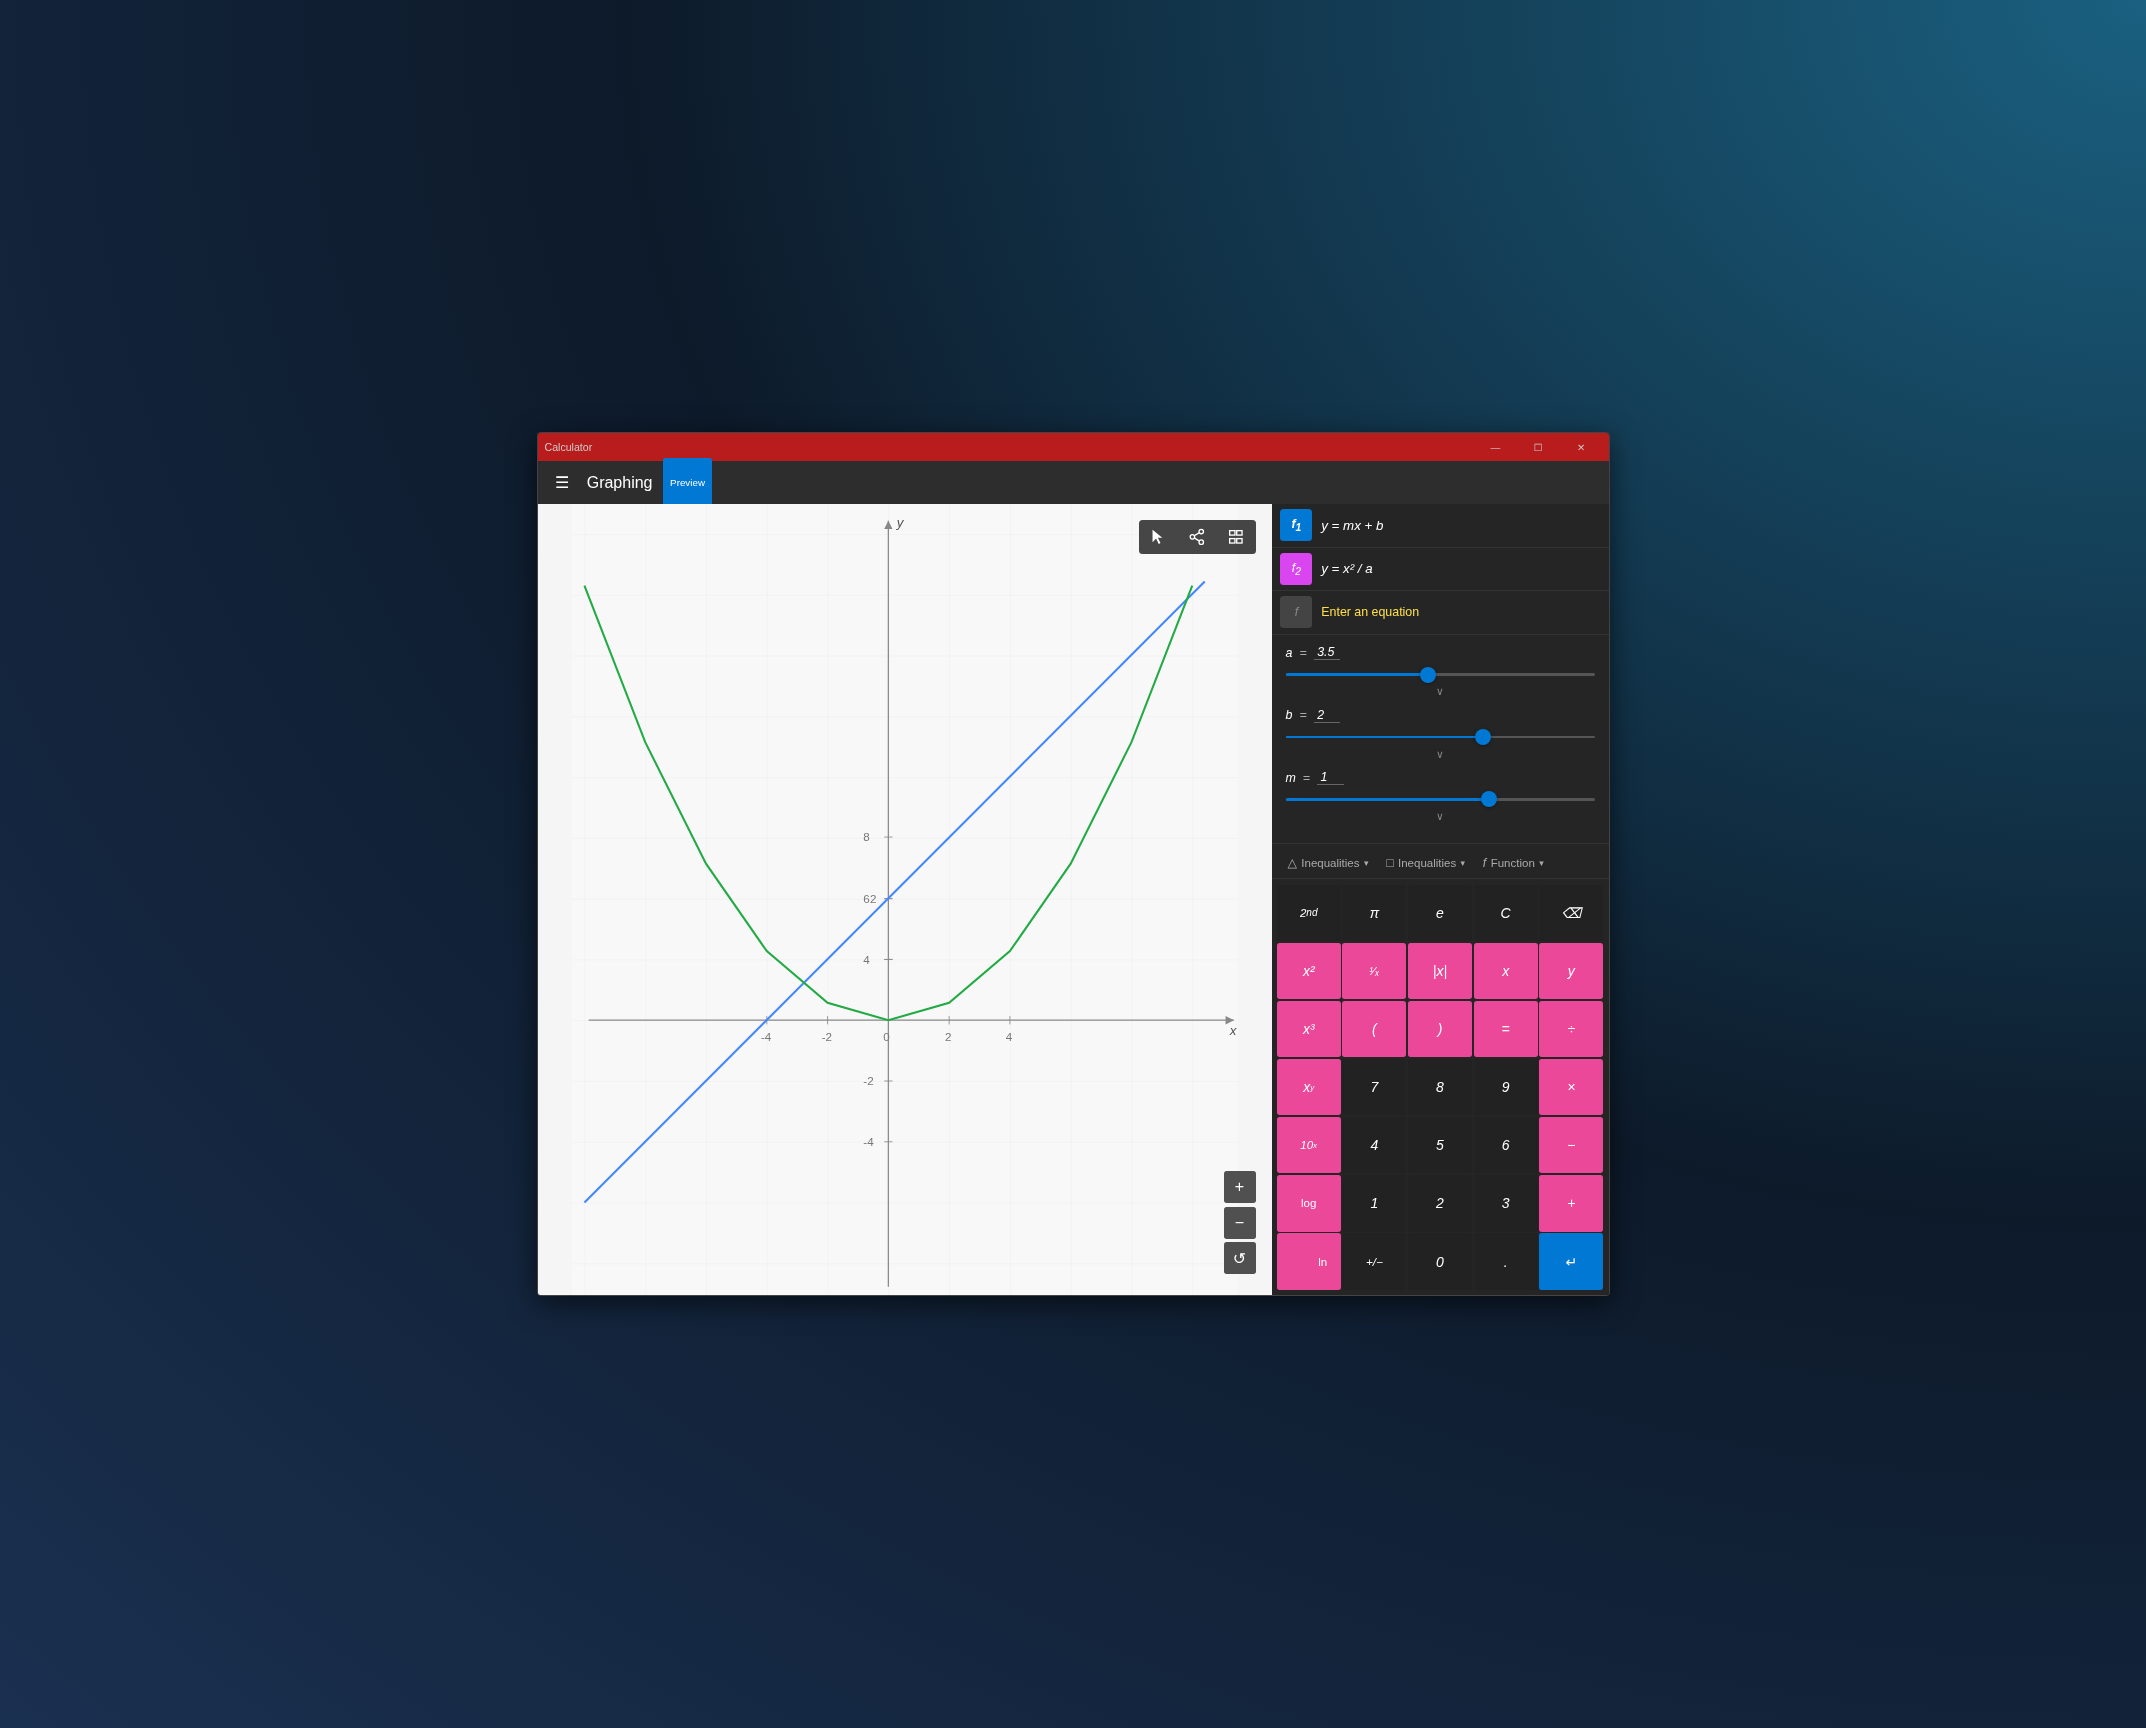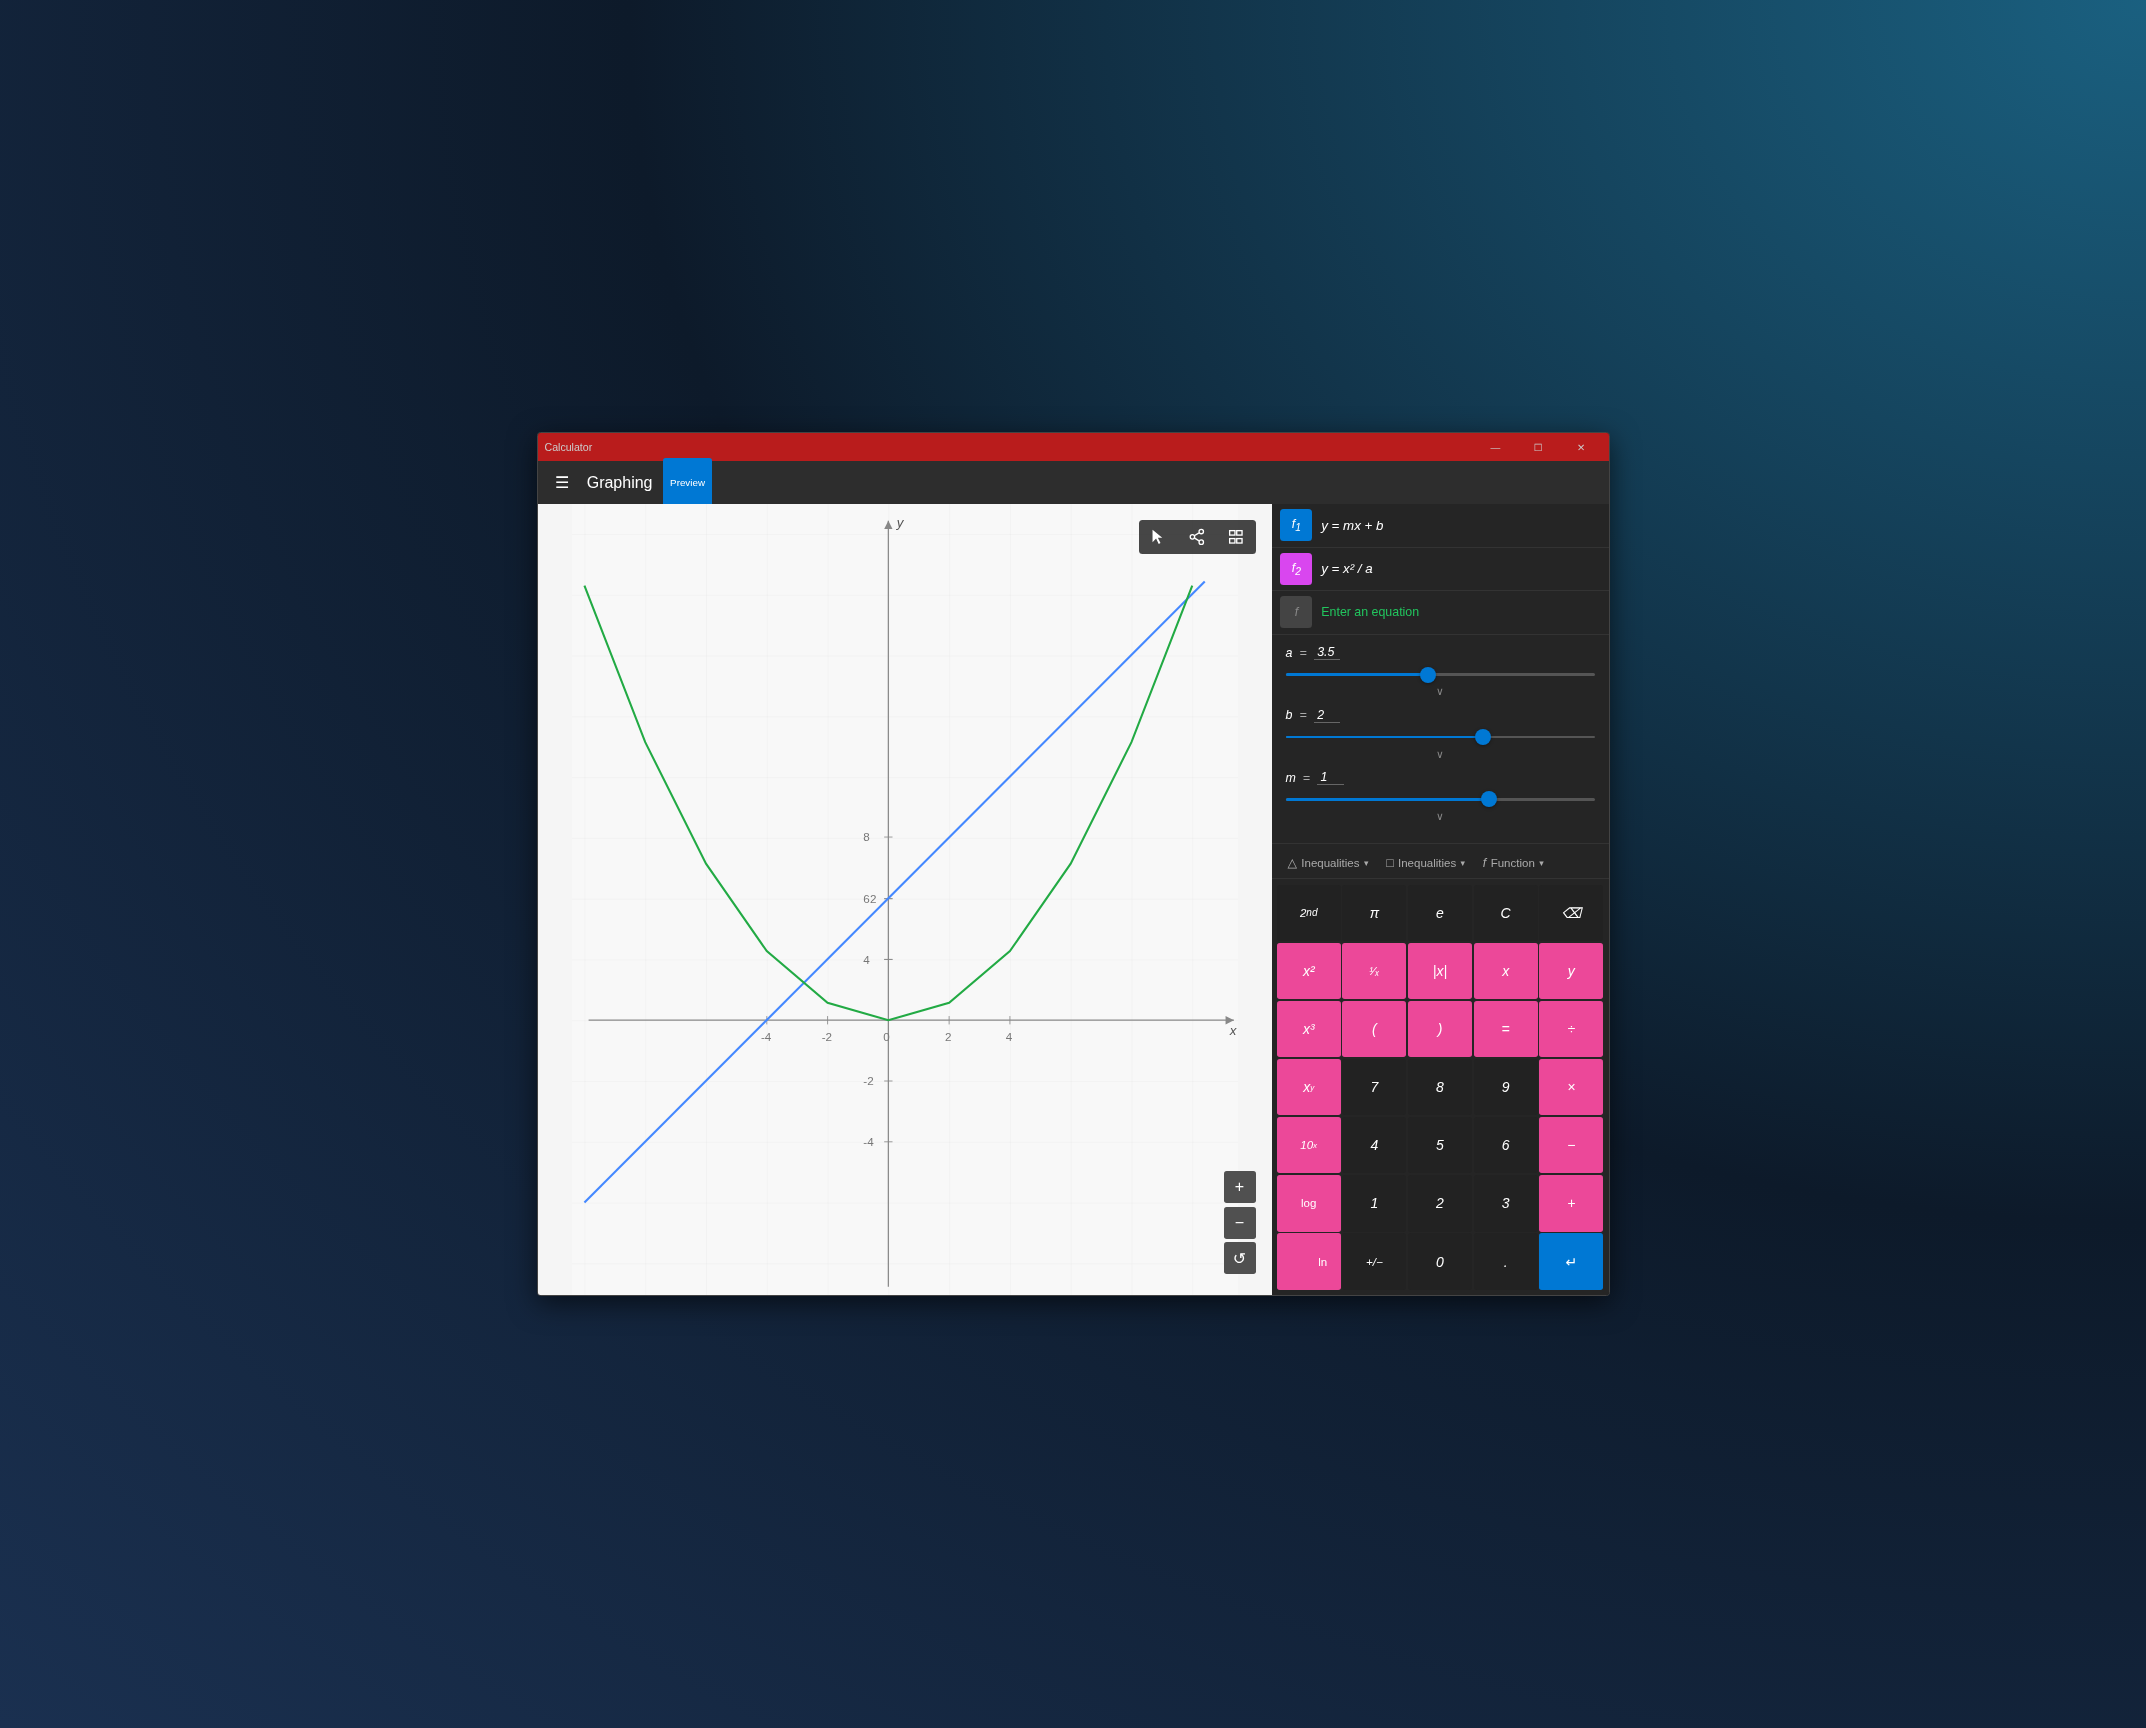--- a/index.html
+++ b/index.html
@@ -162,30 +162,30 @@
       width: 32px;
       height: 32px;
       border-radius: 3.5px;
       display: flex;
       align-items: center;
       justify-content: center;
       font-style: italic;
       font-size: 12.4px;
       flex-shrink: 0;
     }
-    .badge-blue { background: #0078d4; color: #fff; }
+    .badge-blue { background: #0078d4; color: #fff; font-weight: bold; }
     .badge-green { background: #d946ef; color: #fff; }
     .badge-gray { background: #444; color: #888; }
     .function-formula {
       color: #fff;
       font-size: 13.3px;
       font-style: italic;
     }
     .function-placeholder {
-      color: #22c55e;
+      color: #fde047;
       font-size: 12.4px;
     }
     
     .sliders-section {
       padding: 10.6px 14px;
       border-bottom: 0.9px solid #333;
       flex-shrink: 0;
     }
     .slider-row {
       margin-bottom: 10.6px;

